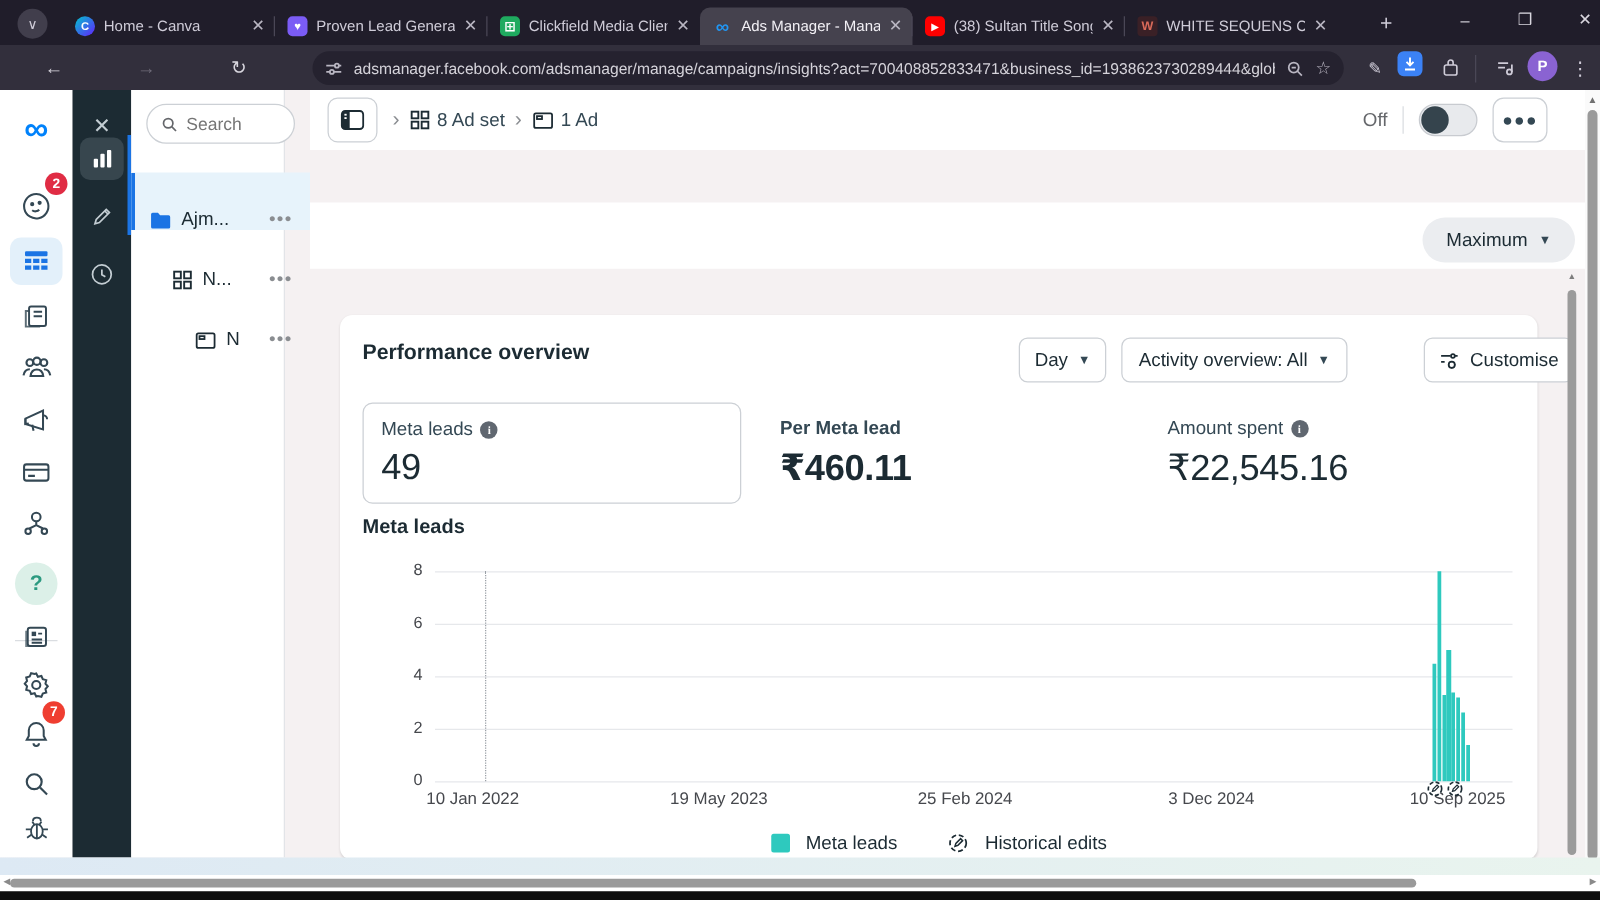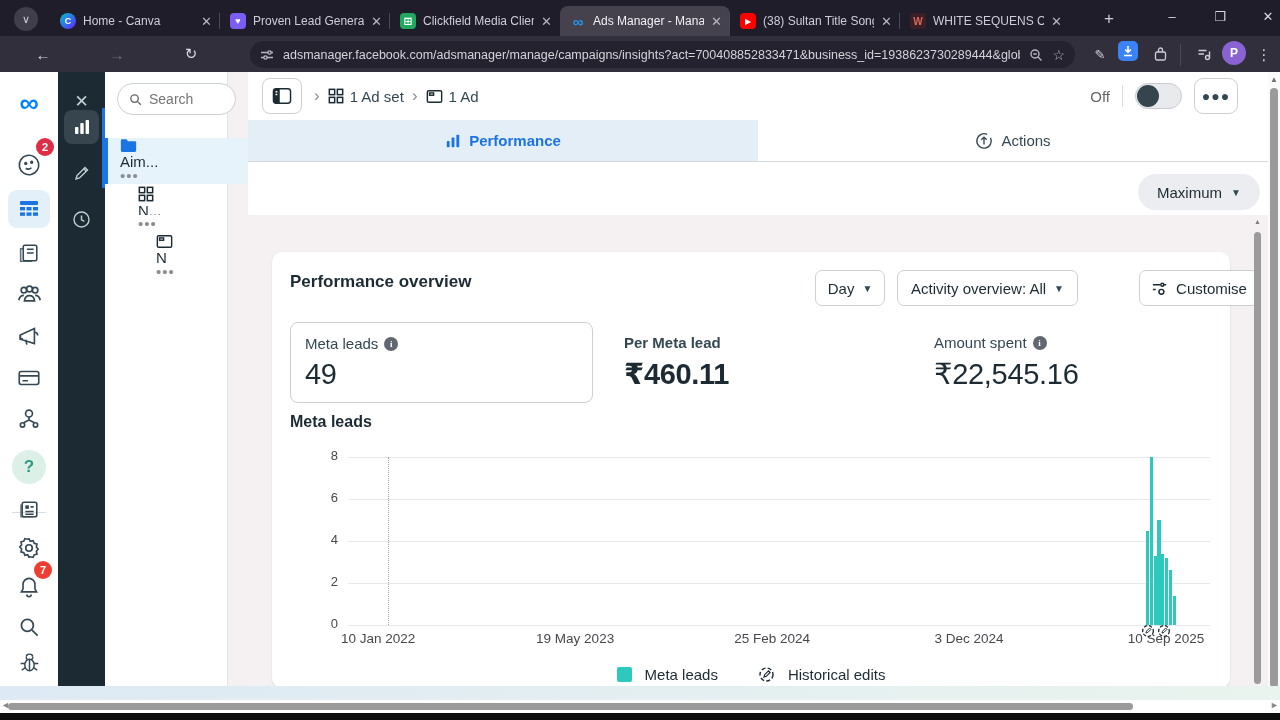--- a/index.html
+++ b/index.html
@@ -61,21 +61,21 @@
   .dark-item.selected { background:#37464e; border-radius:8px; }
   #dark-accent { position:absolute; left:44px; top:36px; width:3px; height:80px; background:#1b74e4; }
 
   
   #panel { position:absolute; left:105px; top:72px; width:123px; height:614px; background:#fff;
     border-right:1px solid #e2e4e8; }
   #panel-search { position:absolute; left:12px; top:11px; width:119px; height:32px; border:1px solid #ccd0d5;
     border-radius:16px; display:flex; align-items:center; gap:6px; padding:0 10px; background:#fff; }
   #panel-search input { border:none; outline:none; width:70px; font-size:14px; color:#1c2b33;
     font-family:inherit; background:transparent; }
-  .camp-item { position:absolute; left:0; width:143px; height:46px; display:flex; align-items:flex-start;flex-direction:column; }
+  .camp-item { position:absolute; left:0; width:143px; height:46px; display:flex; align-items:flex-end; }
   .camp-item.selected { background:#e7f3fb; box-shadow:inset 3px 0 0 #1b74e4; }
   .camp-label { font-size:15px; color:#1c2b33; flex:1; white-space:nowrap; overflow:hidden; }
   .camp-dots { color:#8a8d91; font-size:15px; letter-spacing:1px; margin-right:14px; }
 
   
   #main { position:absolute; left:248px; top:72px; width:1020px; height:614px; background:#f5f1f2; }
   #main-header { position:absolute; left:0; top:0; width:1020px; height:48px; background:#fff;
     display:flex; align-items:center; }
   #collapse-btn { position:absolute; left:14px; top:6px; width:40px; height:36px; border:1px solid #ccd0d5;
     border-radius:8px; display:flex; align-items:center; justify-content:center; background:#fff; }
@@ -471,21 +471,21 @@
         <span class="bc-sep">›</span>
         <div class="bc-plain">
           <svg width="16" height="16" viewBox="0 0 18 18">
               <g fill="none" stroke="#1c2b33" stroke-width="1.7">
                 <rect x="1.5" y="1.5" width="6" height="6"></rect>
                 <rect x="10.5" y="1.5" width="6" height="6"></rect>
                 <rect x="1.5" y="10.5" width="6" height="6"></rect>
                 <rect x="10.5" y="10.5" width="6" height="6"></rect>
               </g>
             </svg>
-          <span>1 Ad set</span>
+          <span>8 Ad set</span>
         </div>
         <span class="bc-sep">›</span>
         <div class="bc-plain">
           <svg width="17" height="15" viewBox="0 0 19 16">
               <g fill="none" stroke="#1c2b33" stroke-width="1.6">
                 <rect x="1.5" y="1.5" width="16" height="13" rx="1.5"></rect>
                 <rect x="4" y="4" width="4.5" height="2.6"></rect>
               </g>
             </svg>
           <span>1 Ad</span>
@@ -494,41 +494,20 @@
       <div id="header-right">
         <span id="off-label">Off</span>
         <div class="hdr-div"></div>
         <div id="toggle">
           <div id="toggle-knob"></div>
         </div>
         <div id="more-btn">●●●</div>
       </div>
     </div>
 
-    <div id="view-tabs">
-      <div class="vtab active">
-        <svg width="16" height="16" viewBox="0 0 18 18">
-            <g fill="#1b74e4">
-              <rect x="2" y="9" width="3.2" height="7" rx="0.8"></rect>
-              <rect x="7.4" y="5" width="3.2" height="11" rx="0.8"></rect>
-              <rect x="12.8" y="2" width="3.2" height="14" rx="0.8"></rect>
-            </g>
-          </svg>
-        <span>Performance</span>
-      </div>
-      <div class="vtab">
-        <svg width="18" height="18" viewBox="0 0 20 20">
-            <g fill="none" stroke="#344854" stroke-width="1.5">
-              <path d="M13.5 2.7A8 8 0 1 0 17.3 6.5"></path>
-              <path d="M10 14V6M7 8.7L10 5.7l3 3"></path>
-            </g>
-          </svg>
-        <span>Actions</span>
-      </div>
-    </div>
 
     <div id="white-band"></div>
     <div id="maximum-btn">
       <span>Maximum</span>
       <span class="caret">▼</span>
     </div>
 
     <div id="card">
       <div id="card-title">Performance overview</div>
 

